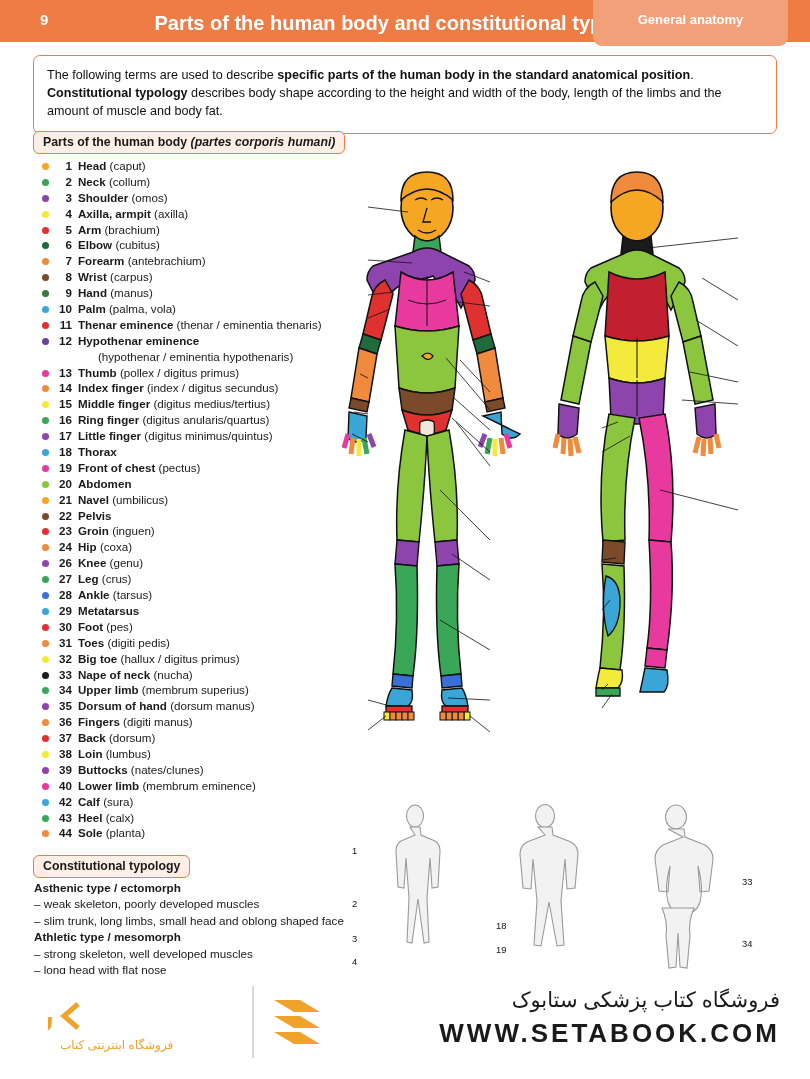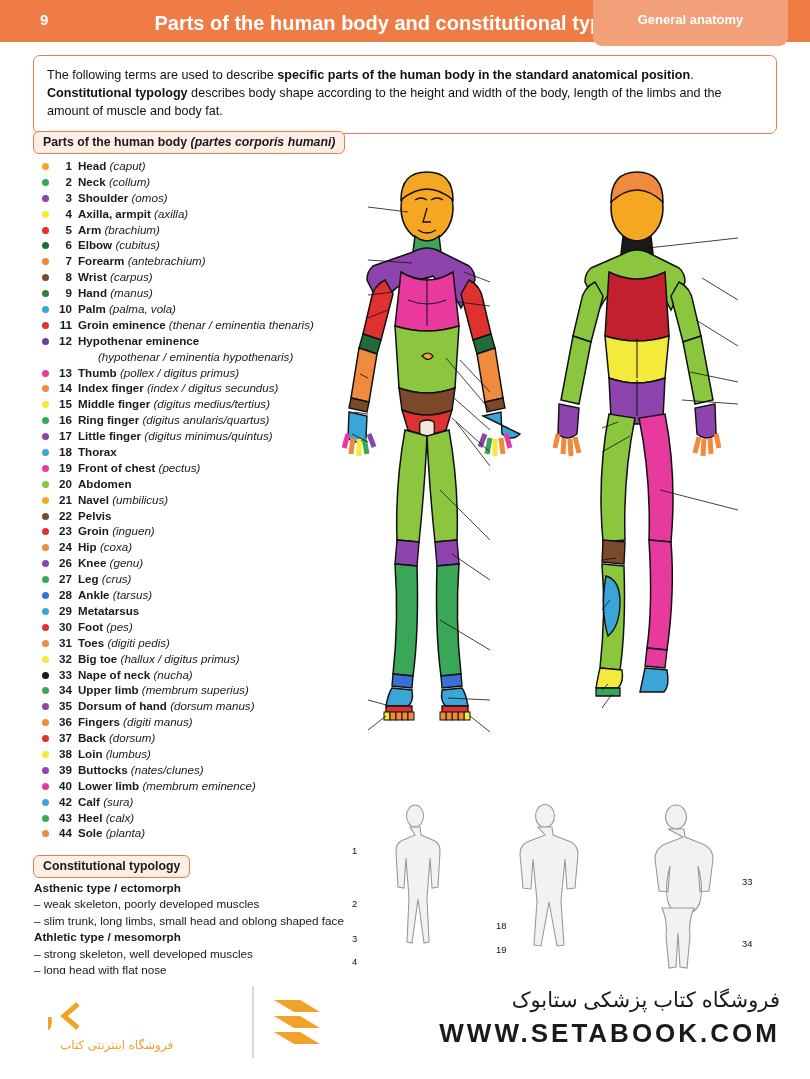--- a/index.html
+++ b/index.html
@@ -70,21 +70,21 @@
   }
   .term .dot{
     position:absolute;left:6px;top:5px;
     width:7px;height:7px;border-radius:50%;
   }
   .term .num{
     position:absolute;left:18px;top:0;width:18px;
     text-align:right;font-weight:bold;
   }
   .term .nm{font-weight:bold;}
-  .term .lat{font-style:italic;font-weight:normal;}
+  .term .lat{font-weight:normal;}
   .term.cont{padding-left:62px;}
 
   
   .typo{
     position:absolute;left:34px;top:880px;width:360px;
     font-size:11.7px;line-height:16.4px;
   }
   .typo .h{font-weight:bold;}
 
   
@@ -150,21 +150,21 @@
       <div class="term"><span class="dot" style="background: rgb(245, 166, 35);"></span><span class="num">1</span><span class="nm">Head</span> <span class="lat">(caput)</span></div>
       <div class="term"><span class="dot" style="background: rgb(58, 166, 87);"></span><span class="num">2</span><span class="nm">Neck</span> <span class="lat">(collum)</span></div>
       <div class="term"><span class="dot" style="background: rgb(142, 68, 173);"></span><span class="num">3</span><span class="nm">Shoulder</span> <span class="lat">(omos)</span></div>
       <div class="term"><span class="dot" style="background: rgb(244, 234, 60);"></span><span class="num">4</span><span class="nm">Axilla, armpit</span> <span class="lat">(axilla)</span></div>
       <div class="term"><span class="dot" style="background: rgb(224, 49, 49);"></span><span class="num">5</span><span class="nm">Arm</span> <span class="lat">(brachium)</span></div>
       <div class="term"><span class="dot" style="background: rgb(31, 107, 59);"></span><span class="num">6</span><span class="nm">Elbow</span> <span class="lat">(cubitus)</span></div>
       <div class="term"><span class="dot" style="background: rgb(240, 138, 60);"></span><span class="num">7</span><span class="nm">Forearm</span> <span class="lat">(antebrachium)</span></div>
       <div class="term"><span class="dot" style="background: rgb(123, 74, 42);"></span><span class="num">8</span><span class="nm">Wrist</span> <span class="lat">(carpus)</span></div>
       <div class="term"><span class="dot" style="background: rgb(58, 125, 58);"></span><span class="num">9</span><span class="nm">Hand</span> <span class="lat">(manus)</span></div>
       <div class="term"><span class="dot" style="background: rgb(58, 166, 216);"></span><span class="num">10</span><span class="nm">Palm</span> <span class="lat">(palma, vola)</span></div>
-      <div class="term"><span class="dot" style="background: rgb(224, 49, 49);"></span><span class="num">11</span><span class="nm">Groin eminence</span> <span class="lat">(thenar / eminentia thenaris)</span></div>
+      <div class="term"><span class="dot" style="background: rgb(224, 49, 49);"></span><span class="num">11</span><span class="nm">Thenar eminence</span> <span class="lat">(thenar / eminentia thenaris)</span></div>
       <div class="term"><span class="dot" style="background: rgb(106, 63, 160);"></span><span class="num">12</span><span class="nm">Hypothenar eminence</span> <span class="lat"></span></div>
       <div class="term cont"><span class="lat">(hypothenar / eminentia hypothenaris)</span></div>
       <div class="term"><span class="dot" style="background: rgb(232, 57, 158);"></span><span class="num">13</span><span class="nm">Thumb</span> <span class="lat">(pollex / digitus primus)</span></div>
       <div class="term"><span class="dot" style="background: rgb(240, 138, 60);"></span><span class="num">14</span><span class="nm">Index finger</span> <span class="lat">(index / digitus secundus)</span></div>
       <div class="term"><span class="dot" style="background: rgb(244, 234, 60);"></span><span class="num">15</span><span class="nm">Middle finger</span> <span class="lat">(digitus medius/tertius)</span></div>
       <div class="term"><span class="dot" style="background: rgb(58, 166, 87);"></span><span class="num">16</span><span class="nm">Ring finger</span> <span class="lat">(digitus anularis/quartus)</span></div>
       <div class="term"><span class="dot" style="background: rgb(142, 68, 173);"></span><span class="num">17</span><span class="nm">Little finger</span> <span class="lat">(digitus minimus/quintus)</span></div>
       <div class="term"><span class="dot" style="background: rgb(58, 166, 216);"></span><span class="num">18</span><span class="nm">Thorax</span> <span class="lat"></span></div>
       <div class="term"><span class="dot" style="background: rgb(232, 57, 158);"></span><span class="num">19</span><span class="nm">Front of chest</span> <span class="lat">(pectus)</span></div>
       <div class="term"><span class="dot" style="background: rgb(140, 198, 62);"></span><span class="num">20</span><span class="nm">Abdomen</span> <span class="lat"></span></div>

